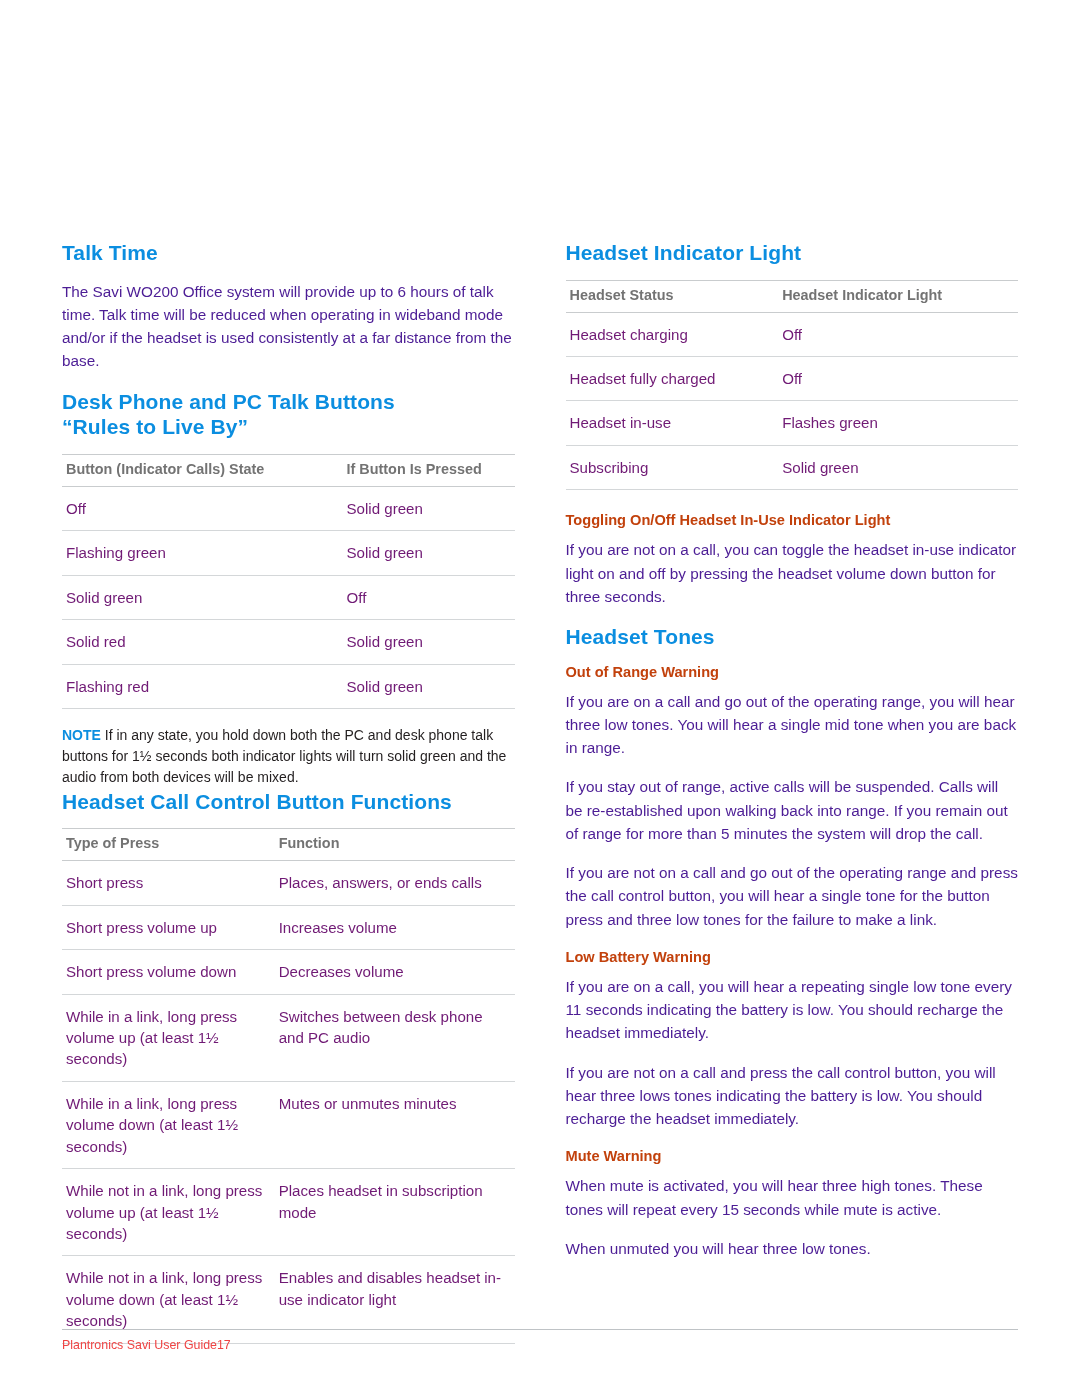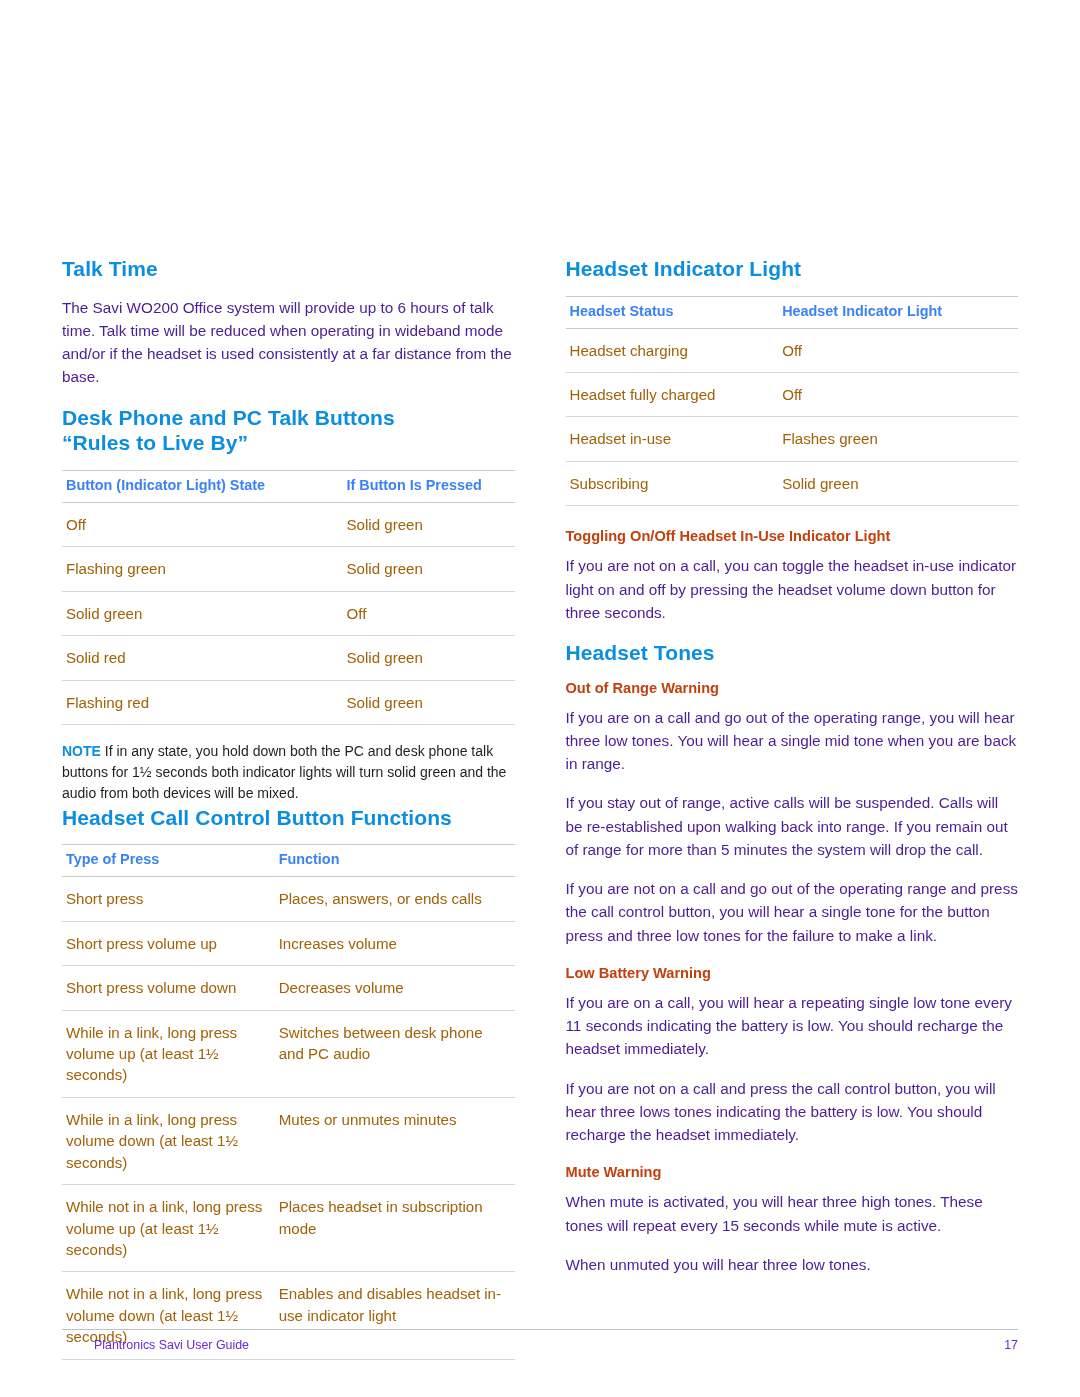--- a/index.html
+++ b/index.html
@@ -17,21 +17,21 @@
   .page {
     position: absolute;
     left: 0; top: 0;
     width: 1080px;
     height: 1397px;
     box-sizing: border-box;
   }
   .columns {
     position: absolute;
     left: 62px;
-    top: 256px;
+    top: 240px;
     width: 956px;
     display: flex;
     gap: 51px;
   }
   .col {
     width: 456px;
   }
   h2.section {
     color: #0b8ee0;
     font-size: 21px;
@@ -56,35 +56,35 @@
     font-weight: bold;
     margin: 18px 0 10px 0;
   }
   
   table.tbl {
     border-collapse: collapse;
     width: 100%;
     margin: 0 0 6px 0;
   }
   table.tbl th {
-    color: #3b82f6;
+    color: #737373;
     font-size: 14.4px;
     font-weight: bold;
     text-align: left;
     padding: 6px 4px 9px 4px;
     border-bottom: 1.4px solid #c9ccce;
     vertical-align: top;
   }
   table.tbl td {
     font-size: 15.1px;
     padding: 11px 4px 11px 4px;
     border-bottom: 1px solid #d4d7d9;
     vertical-align: top;
     line-height: 1.42;
-    color: #a16207;
+    color: #701a75;
   }
   table.tbl tr:last-child td { border-bottom: 1px solid #d4d7d9; }
   .tophr {
     border: none;
     border-top: 1.4px solid #c9ccce;
     margin: 0 0 0 0;
   }
   .note strong.noteword { color: #0b8ee0; font-weight: bold; }
   .note { font-size: 14px; line-height: 1.52; margin: 16px 0 0 0; }
 
@@ -100,24 +100,23 @@
     top: 1329px;
     width: 956px;
   }
   .footer hr {
     border: none;
     border-top: 1px solid #bfc3c6;
     margin: 0 0 8px 0;
   }
   .footer .row {
     display: flex;
-    justify-content: space-between;
+    justify-content: flex-start;
     font-size: 12.4px;
-    color: #6d28d9;
-    margin-left: 32px;
+    color: #ef4444;
   }
   .gap-top-lg { margin-top: 30px; }
   .gap-top-md { margin-top: 22px; }
 </style>
 </head>
 <body>
 
 <div class="page">
 
   <div class="columns">
@@ -127,21 +126,21 @@
       <h2 class="section">Talk Time</h2>
       <p class="body">The Savi WO200 Office system will provide up to 6 hours of talk time. Talk time will be reduced when operating in wideband mode and/or if the headset is used consistently at a far distance from the base.</p>
 
       <h2 class="section tight gap-top-lg">Desk Phone and PC Talk Buttons</h2>
       <h2 class="section" style="margin-top:-10px;">“Rules to Live By”</h2>
 
       <hr class="tophr">
       <table class="tbl c1">
         <thead>
           <tr>
-            <th>Button (Indicator Light) State</th>
+            <th>Button (Indicator Calls) State</th>
             <th>If Button Is Pressed</th>
           </tr>
         </thead>
         <tbody>
           <tr>
             <td>Off</td>
             <td>Solid green</td>
           </tr>
           <tr>
             <td>Flashing green</td>

